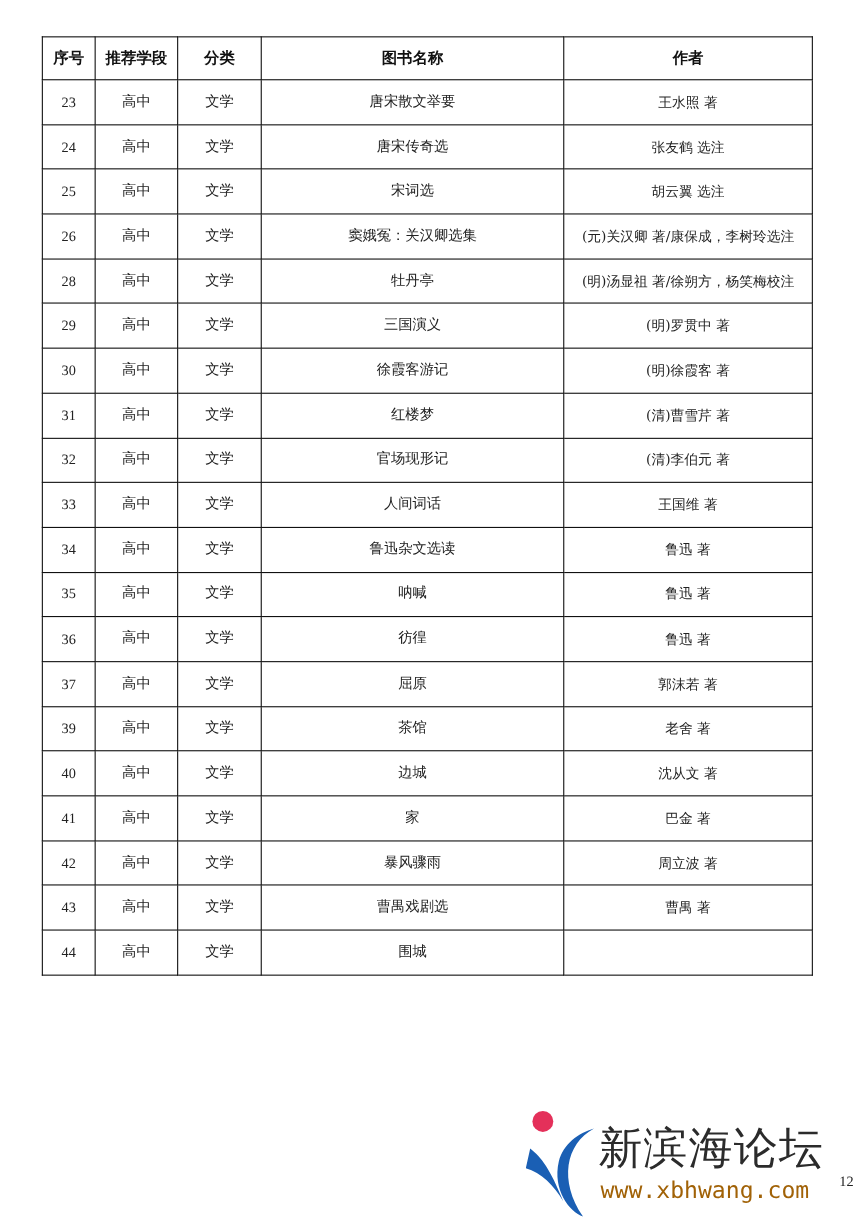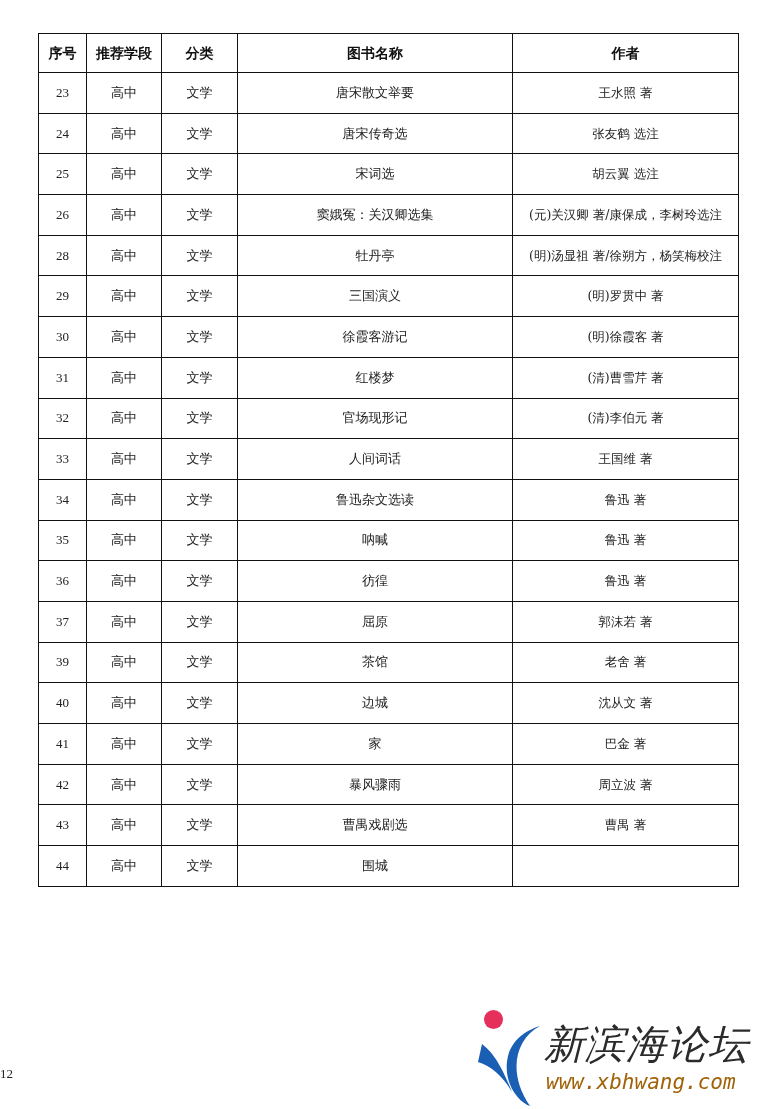--- a/index.html
+++ b/index.html
@@ -8,22 +8,22 @@
   table.books { position:absolute; left:38px; top:33px; width:700px;
                 border-collapse:collapse; table-layout:fixed; }
   table.books th, table.books td { border:1px solid #111; text-align:center;
                 vertical-align:middle; padding:0 6px; font-size:13px; line-height:18px; }
   table.books th { font-family:"DejaVu Sans","Liberation Sans",sans-serif;
                 font-weight:bold; font-size:14px; height:38px; color:#111; }
   table.books td { height:39.7px; }
   table.books td.num { font-family:"Liberation Serif",serif; font-size:13px; }
   table.books td.author { font-size:12.5px; }
   .page-num { position:absolute; top:1066px; left:0; width:776px;
-              text-align:left; font-size:13px; font-family:"Liberation Serif",serif; }
-  .watermark { position:absolute; left:478px; top:1010px; width:298px; height:89px;font-style:italic; }
+              text-align:right; font-size:13px; font-family:"Liberation Serif",serif; }
+  .watermark { position:absolute; left:478px; top:1010px; width:298px; height:89px; }
   .wm-dot { position:absolute; left:6px; top:0; width:19px; height:19px; border-radius:50%; background:#e4305a; }
   .wm-text { position:absolute; left:66px; top:10px; font-family:"DejaVu Sans",sans-serif;
              font-size:40px; color:#2b2b2b; letter-spacing:1px; background:rgba(255,255,255,0.85); line-height:48px; }
   .wm-url { position:absolute; left:68px; top:60px; font-family:"DejaVu Sans Mono","Liberation Mono",monospace;
             font-size:21px; color:#a16207; background:rgba(255,255,255,0.85); }
 </style>
 </head>
 <body>
 
 <table class="books">

